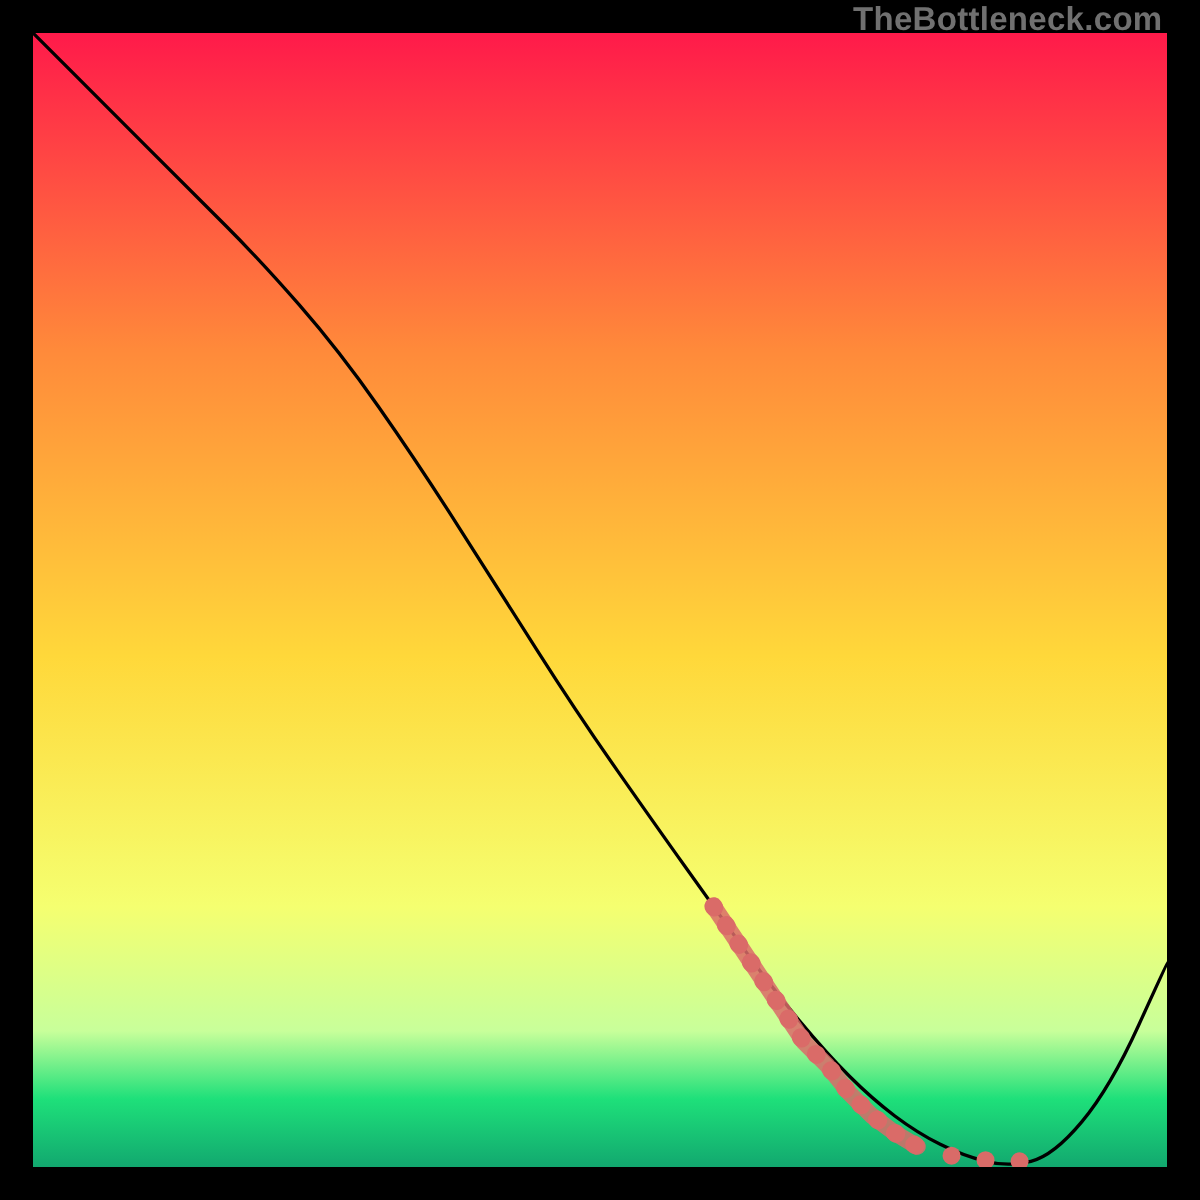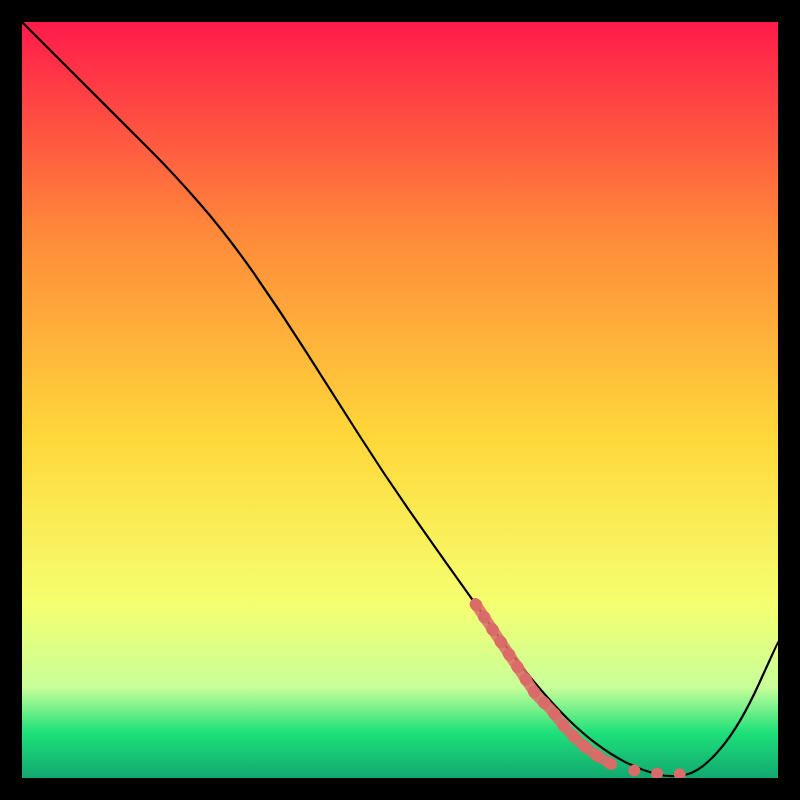--- a/index.html
+++ b/index.html
@@ -55,13 +55,14 @@
         </defs>
         <rect x="0" y="0" width="756" height="756" fill="url(#bg)"></rect>
         <path d="M 0 0 Q 0 0 26.46 26.45999999999998 Q 52.92 52.91999999999996 79.38 79.38 Q 105.84 105.84000000000003 128.52 128.51999999999998 Q 151.20000000000002 151.19999999999993 177.66000000000003 181.44 Q 204.12 211.68000000000006 230.58 249.48000000000005 Q 257.04 287.28000000000003 283.5 328.86 Q 309.96 370.44 336.41999999999996 412.02 Q 362.88 453.59999999999997 389.34000000000003 491.4 Q 415.8 529.2 434.7 555.6600000000001 Q 453.59999999999997 582.12 472.5 608.5799999999999 Q 491.40000000000003 635.04 510.29999999999995 657.72 Q 529.1999999999999 680.4 544.3199999999999 695.52 Q 559.4399999999999 710.64 574.56 721.98 Q 589.6800000000001 733.32 604.8 740.8800000000001 Q 619.92 748.44 635.04 752.22 Q 650.16 756 665.28 752.22 Q 680.4 748.44 699.3 725.76 Q 718.1999999999999 703.08 737.0999999999999 661.5 T 756 619.9200000000001" fill="none" stroke="#000000" stroke-width="2.2" stroke-linecap="round" stroke-linejoin="round"></path>
         <path d="M 453.59999999999997 582.12 L 468.71999999999997 604.8 L 483.84000000000003 627.48 L 498.96000000000004 650.16 L 514.08 672.84 L 529.1999999999999 687.96 L 544.3199999999999 706.86 L 559.4399999999999 721.98 L 574.5600000000001 733.32 L 589.6800000000001 742.392" fill="none" stroke="#d96b68" stroke-width="12" stroke-linecap="round" stroke-dasharray="1 14"></path>
         <path d="M 453.59999999999997 582.12 L 468.71999999999997 604.8 L 483.84000000000003 627.48 L 498.96000000000004 650.16 L 514.08 672.84 L 529.1999999999999 687.96 L 544.3199999999999 706.86 L 559.4399999999999 721.98 L 574.5600000000001 733.32 L 589.6800000000001 742.392" fill="none" stroke="#d96b68" stroke-width="11" stroke-linecap="round" opacity="0.85"></path>
         <circle cx="612.36" cy="748.44" r="6" fill="#d96b68"></circle>
         <circle cx="635.04" cy="751.464" r="6" fill="#d96b68"></circle>
         <circle cx="657.72" cy="752.22" r="6" fill="#d96b68"></circle>
       </svg>
   </div>
+  <div class="watermark">TheBottleneck.com</div>
 </div>
 
 </body></html>

